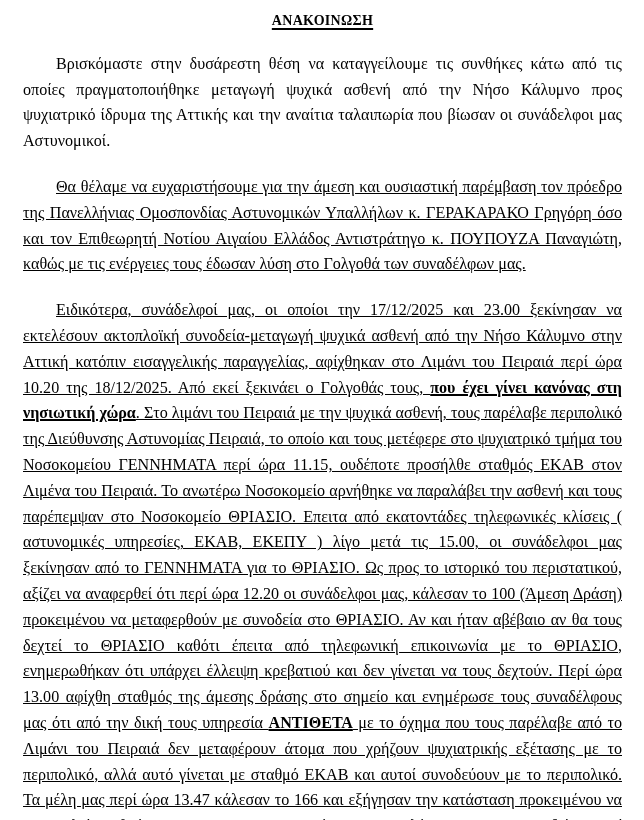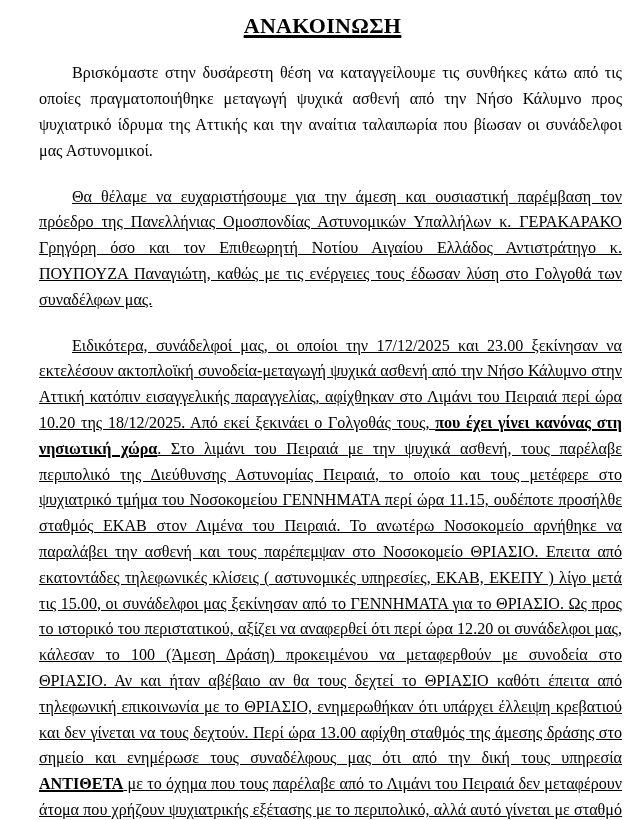--- a/index.html
+++ b/index.html
@@ -19,39 +19,38 @@
     padding: 0 22px 0 23px;
     font-family: "Liberation Serif", "DejaVu Serif", serif;
     color: #000000;
     -webkit-font-smoothing: antialiased;
   }
 
   .doc-title {
     margin: 0;
     padding: 13px 0 0 0;
     text-align: center;
-    font-size: 22px;
+    font-size: 14px;
     font-weight: bold;
     letter-spacing: 0.3px;
     line-height: 1.2;
-    text-decoration: underline;
   }
 
   .doc-title .title-text {
     text-decoration: underline;
     text-underline-offset: 3px;
     text-decoration-thickness: 1.6px;
   }
 
   .body-block {
     margin-top: 21px;
   }
 
   p.para {
-    margin: 0 0 0 16px;
+    margin: 0 0 0 0;
     text-align: justify;
     text-justify: inter-word;
     font-size: 16.1px;
     line-height: 25.8px;
     text-indent: 33px;
     hyphens: none;
     word-spacing: 0.1px;
   }
 
   p.para + p.para {

